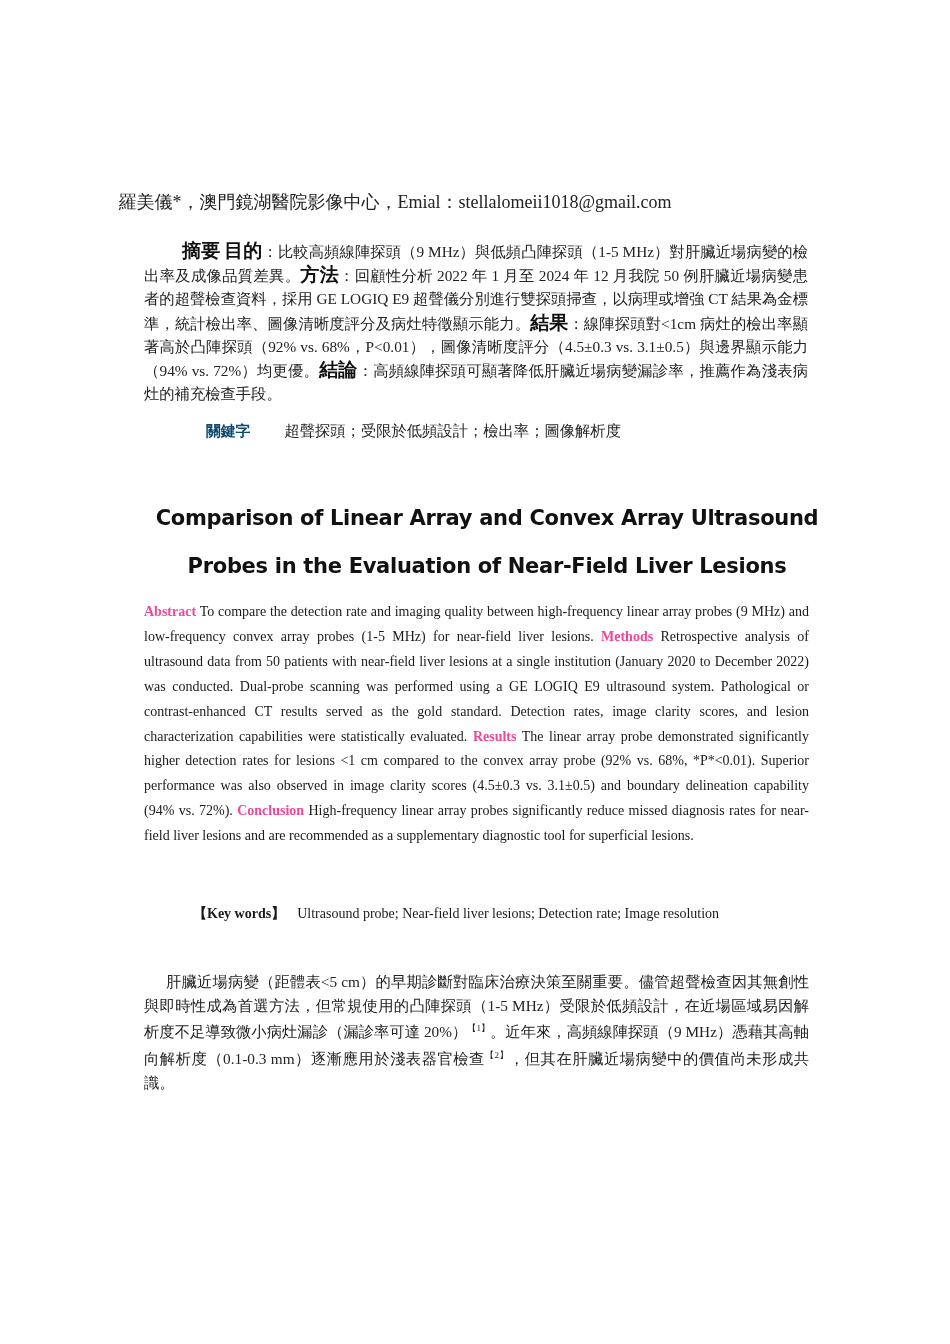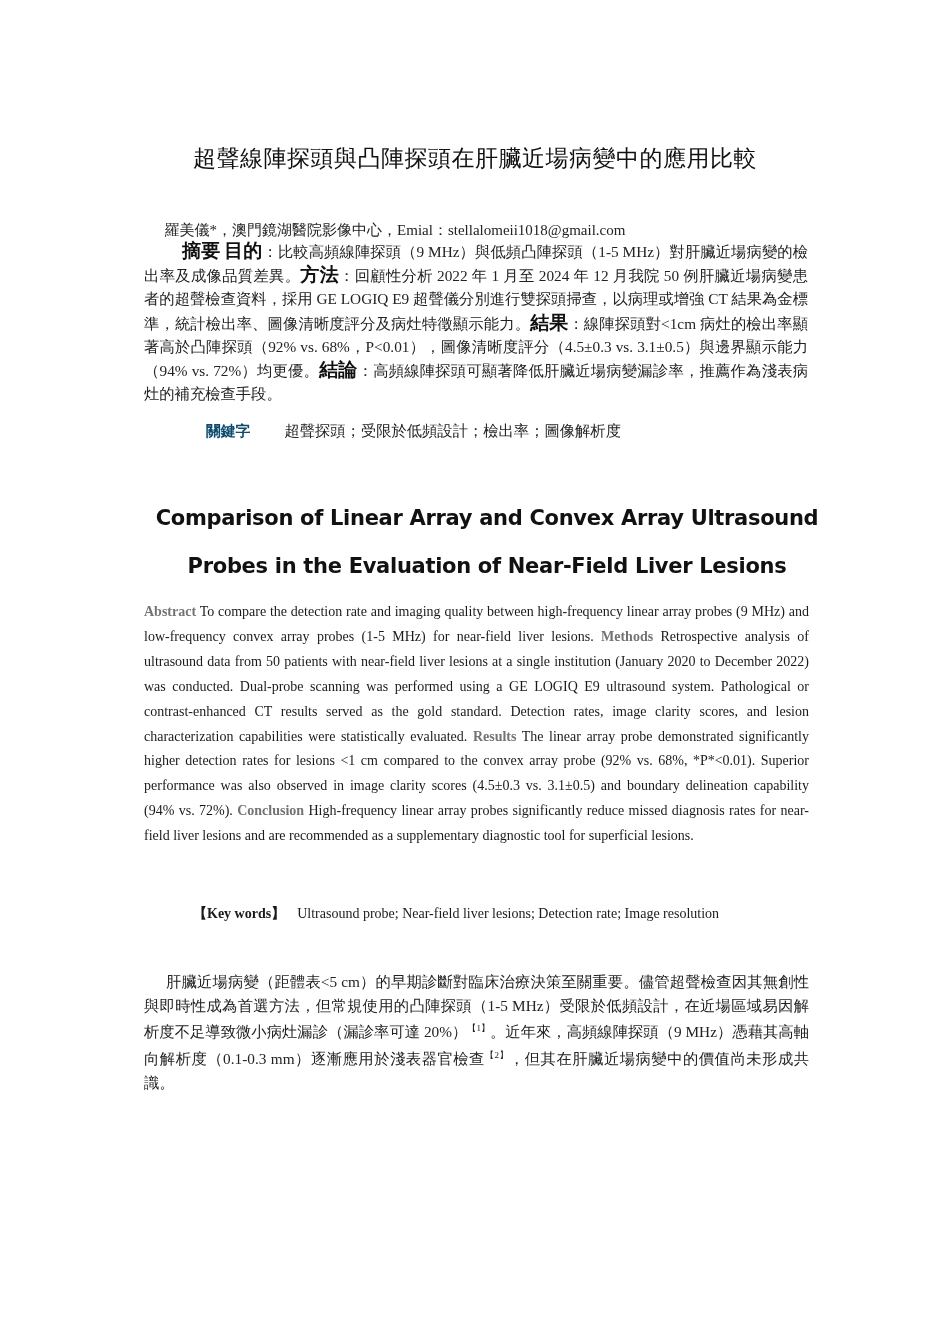--- a/index.html
+++ b/index.html
@@ -1,41 +1,40 @@
 <!DOCTYPE html>
 <html><head>
   <meta charset="utf-8">
   <style>
     html, body { margin:0; padding:0; background:#ffffff; }
     body { width:950px; height:1344px; position:relative; overflow:hidden; color:#111; font-family:"Liberation Serif", "DejaVu Serif", serif; }
     .page { position:absolute; left:0; top:0; width:950px; height:1344px; }
     .cn-title { position:absolute; left:0; width:950px; top:143px; text-align:center; font-family:"DejaVu Sans", sans-serif; font-size:23px; letter-spacing:0.5px; color:#111; }
-    .author { position:absolute; left:0; width:790px; top:190px; text-align:center; font-size:15px; color:#222;margin-top:31px; }
+    .author { position:absolute; left:0; width:790px; top:190px; text-align:center; font-size:18px; color:#222; }
     .cn-abs { position:absolute; left:144px; width:664px; top:239px; font-size:15.3px; line-height:23.2px; text-align:justify; color:#222; }
     .cn-abs .b { font-family:"DejaVu Sans", sans-serif; font-weight:bold; color:#111; font-size:19px; }
     .indent2 { display:inline-block; width:38px; }
     .cn-kw { position:absolute; left:206px; top:421px; font-size:15.3px; color:#222; }
     .cn-kw .b { font-family:"DejaVu Sans", sans-serif; font-weight:bold; color:#0c4a6e; font-size:14.8px; margin-right:34px; }
     .en-title { position:absolute; left:12px; width:950px; text-align:center; font-family:"DejaVu Sans", sans-serif; font-weight:bold; font-size:21px; color:#111; letter-spacing:-0.3px; }
     .en-t1 { top:506px; }
     .en-t2 { top:554px; }
     .en-abs { position:absolute; left:144px; width:665px; top:600px; font-size:14px; line-height:24.9px; text-align:justify; color:#1a1a1a; }
-    .en-abs b { font-weight:bold; color:#737373; }
+    .en-abs b { font-weight:bold; color:#ec4899; }
     .en-kw { position:absolute; left:193px; top:905px; font-size:14px; color:#1a1a1a; }
     .en-kw b { margin-right:12px; }
     .body-text { position:absolute; left:144px; width:665px; top:970px; font-size:15.3px; line-height:23.6px; text-align:justify; color:#222; }
     .body-text p { margin:0; text-indent:22px; }
     .ref { font-size:9px; vertical-align:super; }
   </style>
 </head>
 <body>
 
 <div class="page">
 
-  <div class="cn-title">超聲線陣探頭與凸陣探頭在肝臟近場病變中的應用比較</div>
 
   <div class="author">羅美儀*，澳門鏡湖醫院影像中心，Emial：stellalomeii1018@gmail.com</div>
 
   <div class="cn-abs"><span class="indent2"></span><span class="b">摘要</span>&nbsp;<span class="b">目的</span><span>：比較高頻線陣探頭（9 MHz）與低頻凸陣探頭（1-5 MHz）對肝臟近場病變的檢出率及成像品質差異。</span><span class="b">方法</span><span>：回顧性分析 2022 年 1 月至 2024 年 12 月我院 50 例肝臟近場病變患者的超聲檢查資料，採用 GE LOGIQ E9 超聲儀分別進行雙探頭掃查，以病理或增強 CT 結果為金標準，統計檢出率、圖像清晰度評分及病灶特徵顯示能力。</span><span class="b">結果</span><span>：線陣探頭對&lt;1cm 病灶的檢出率顯著高於凸陣探頭（92% vs. 68%，P&lt;0.01），圖像清晰度評分（4.5±0.3 vs. 3.1±0.5）與邊界顯示能力（94% vs. 72%）均更優。</span><span class="b">結論</span><span>：高頻線陣探頭可顯著降低肝臟近場病變漏診率，推薦作為淺表病灶的補充檢查手段。</span></div>
 
   <div class="cn-kw"><span class="b">關鍵字</span><span>超聲探頭；受限於低頻設計；檢出率；圖像解析度</span></div>
 
   <div class="en-title en-t1">Comparison of Linear Array and Convex Array Ultrasound</div>
   <div class="en-title en-t2">Probes in the Evaluation of Near-Field Liver Lesions</div>
 

